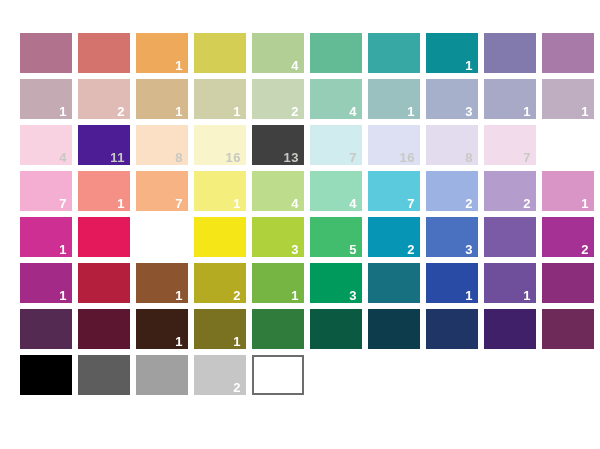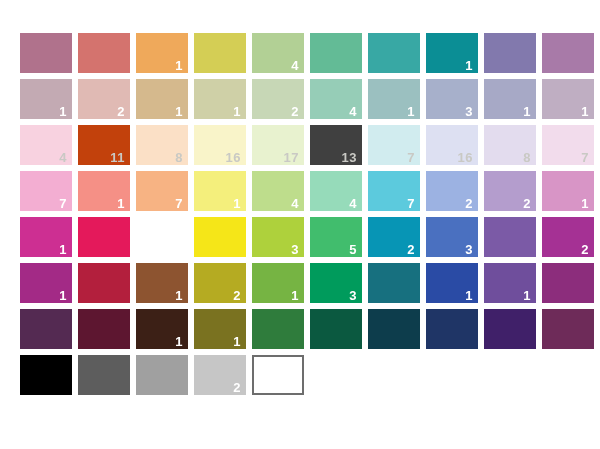--- a/index.html
+++ b/index.html
@@ -106,31 +106,28 @@
           <span class="count">1</span>
         </div>
         <div class="swatch" style="background: rgb(191, 174, 194);">
           <span class="count">1</span>
         </div>
       </div>
       <div class="row">
         <div class="swatch" style="background: rgb(248, 210, 224);">
           <span class="count dim">4</span>
         </div>
-        <div class="swatch" style="background: #c2410c;">
+        <div class="swatch" style="background: #4c1d95;">
           <span class="count dim">11</span>
         </div>
         <div class="swatch" style="background: rgb(251, 224, 198);">
           <span class="count dim">8</span>
         </div>
         <div class="swatch" style="background: rgb(249, 244, 201);">
           <span class="count dim">16</span>
-        </div>
-        <div class="swatch" style="background: rgb(232, 242, 207);">
-          <span class="count dim">17</span>
         </div>
         <div class="swatch" style="background: #404040;">
           <span class="count dim">13</span>
         </div>
         <div class="swatch" style="background: rgb(209, 236, 239);">
           <span class="count dim">7</span>
         </div>
         <div class="swatch" style="background: rgb(221, 224, 242);">
           <span class="count dim">16</span>
         </div>

